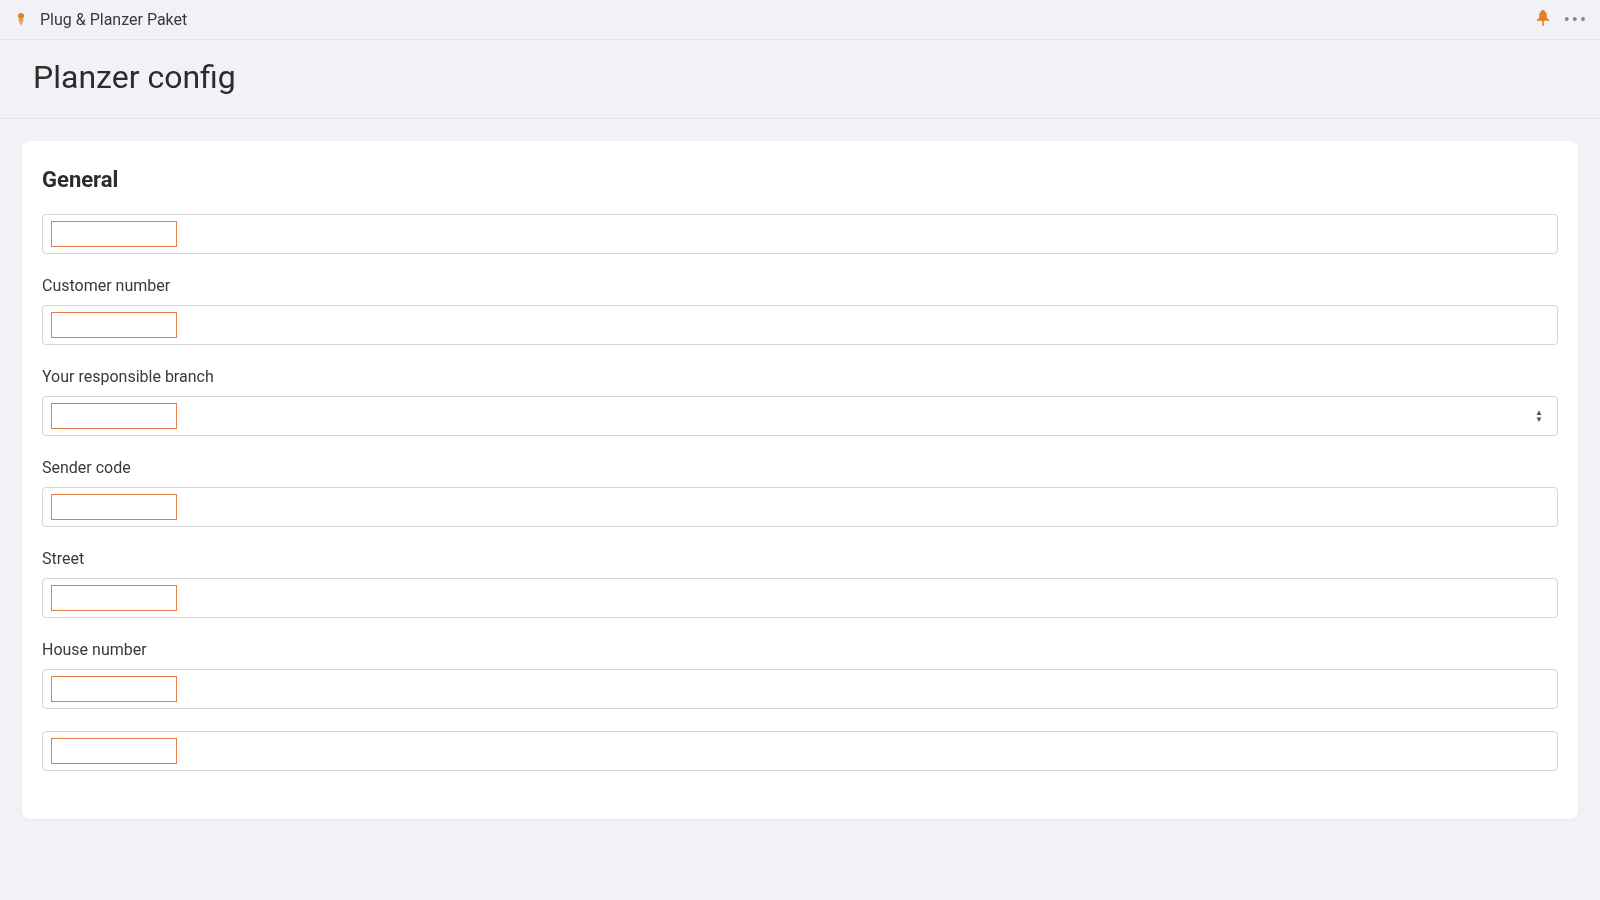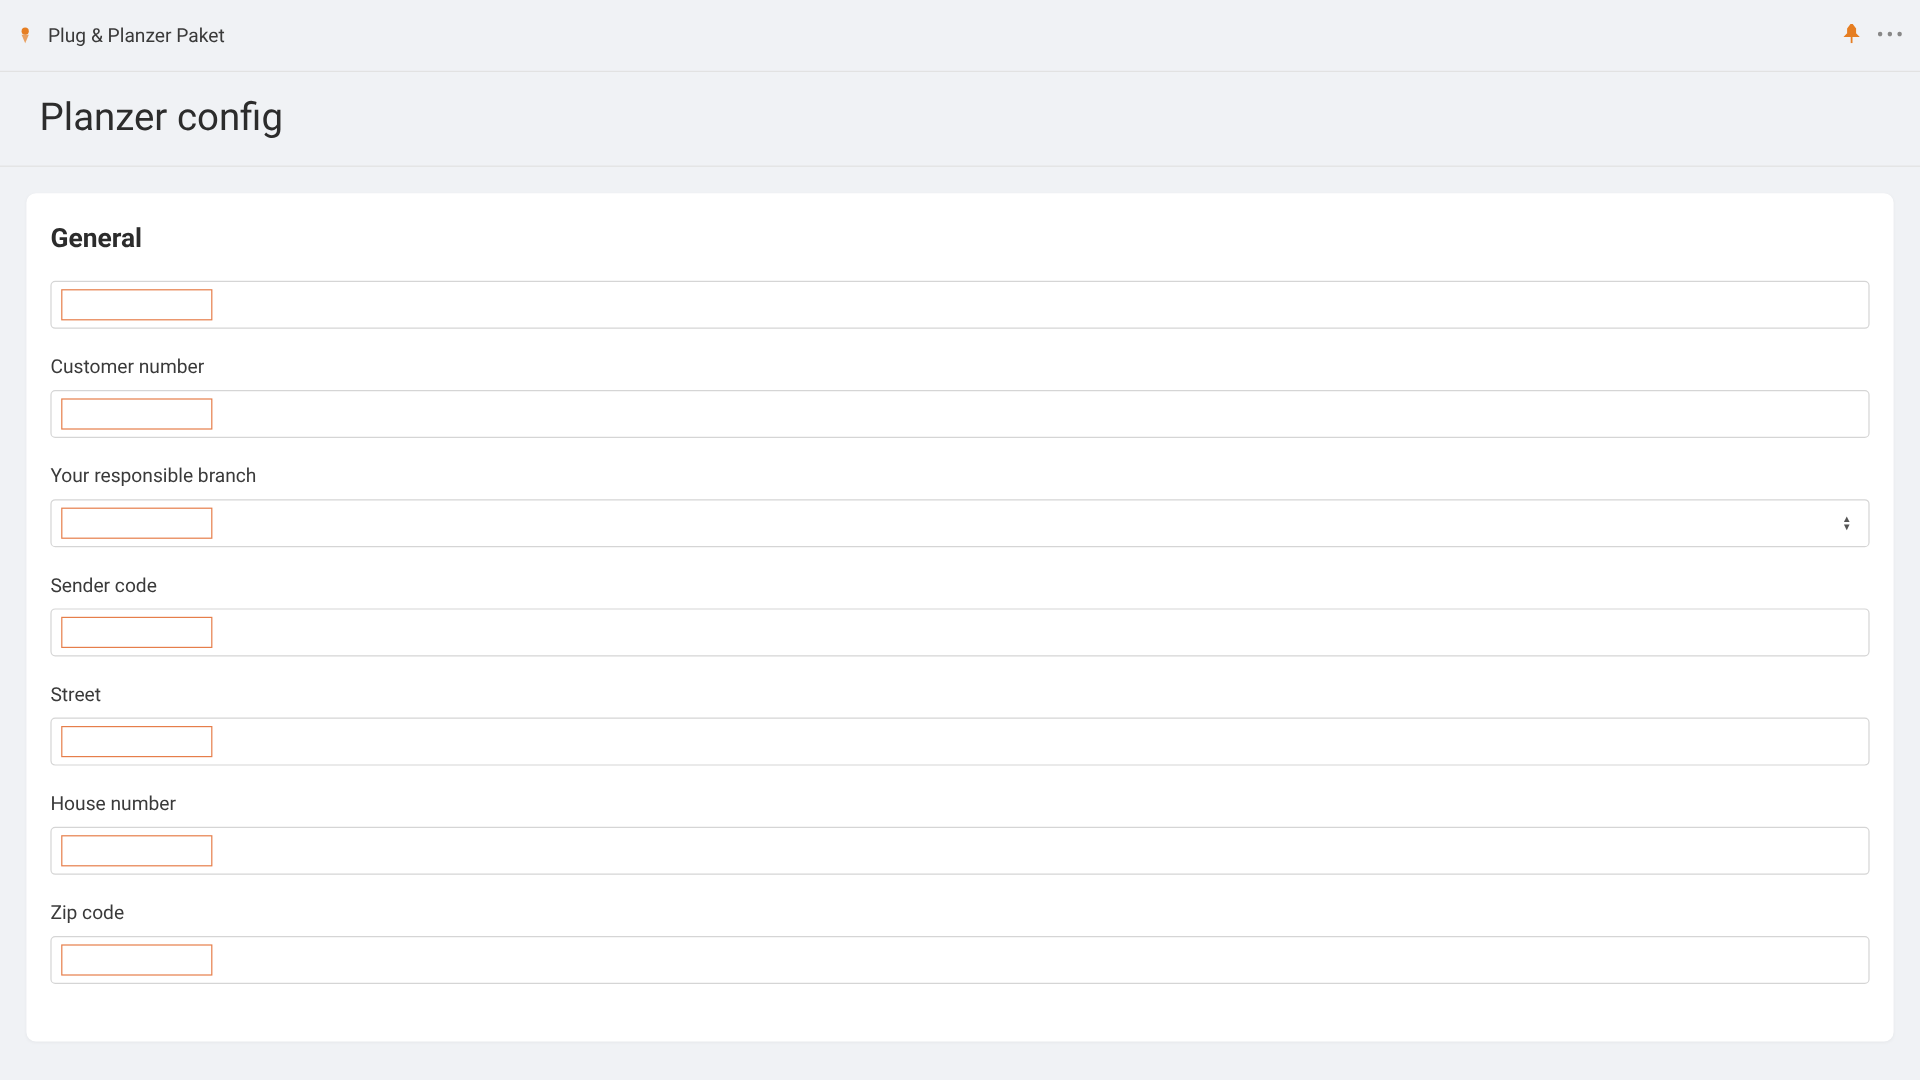--- a/index.html
+++ b/index.html
@@ -15,21 +15,21 @@
       font-size: 16px;
     }
     
     .top-bar {
       display: flex;
       align-items: center;
       justify-content: space-between;
       padding: 10px 12px;
       background: #f0f2f5;
       border-bottom: 1px solid #e2e2e2;
-      height: 60px;
+      height: 40px;
     }
     
     .top-bar-left {
       display: flex;
       align-items: center;
       gap: 10px;
     }
     
     .app-icon {
       width: 18px;
@@ -215,20 +215,19 @@
     </div>
 
     <div class="form-group">
       <label class="form-label">House number</label>
       <div class="input-wrapper">
         <div class="inner-box"></div>
       </div>
     </div>
 
     <div class="form-group">
-      <label class="form-label">Zip code</label>
       <div class="input-wrapper">
         <div class="inner-box"></div>
       </div>
     </div>
 
   </div>
 </div>
 
 </body></html>

